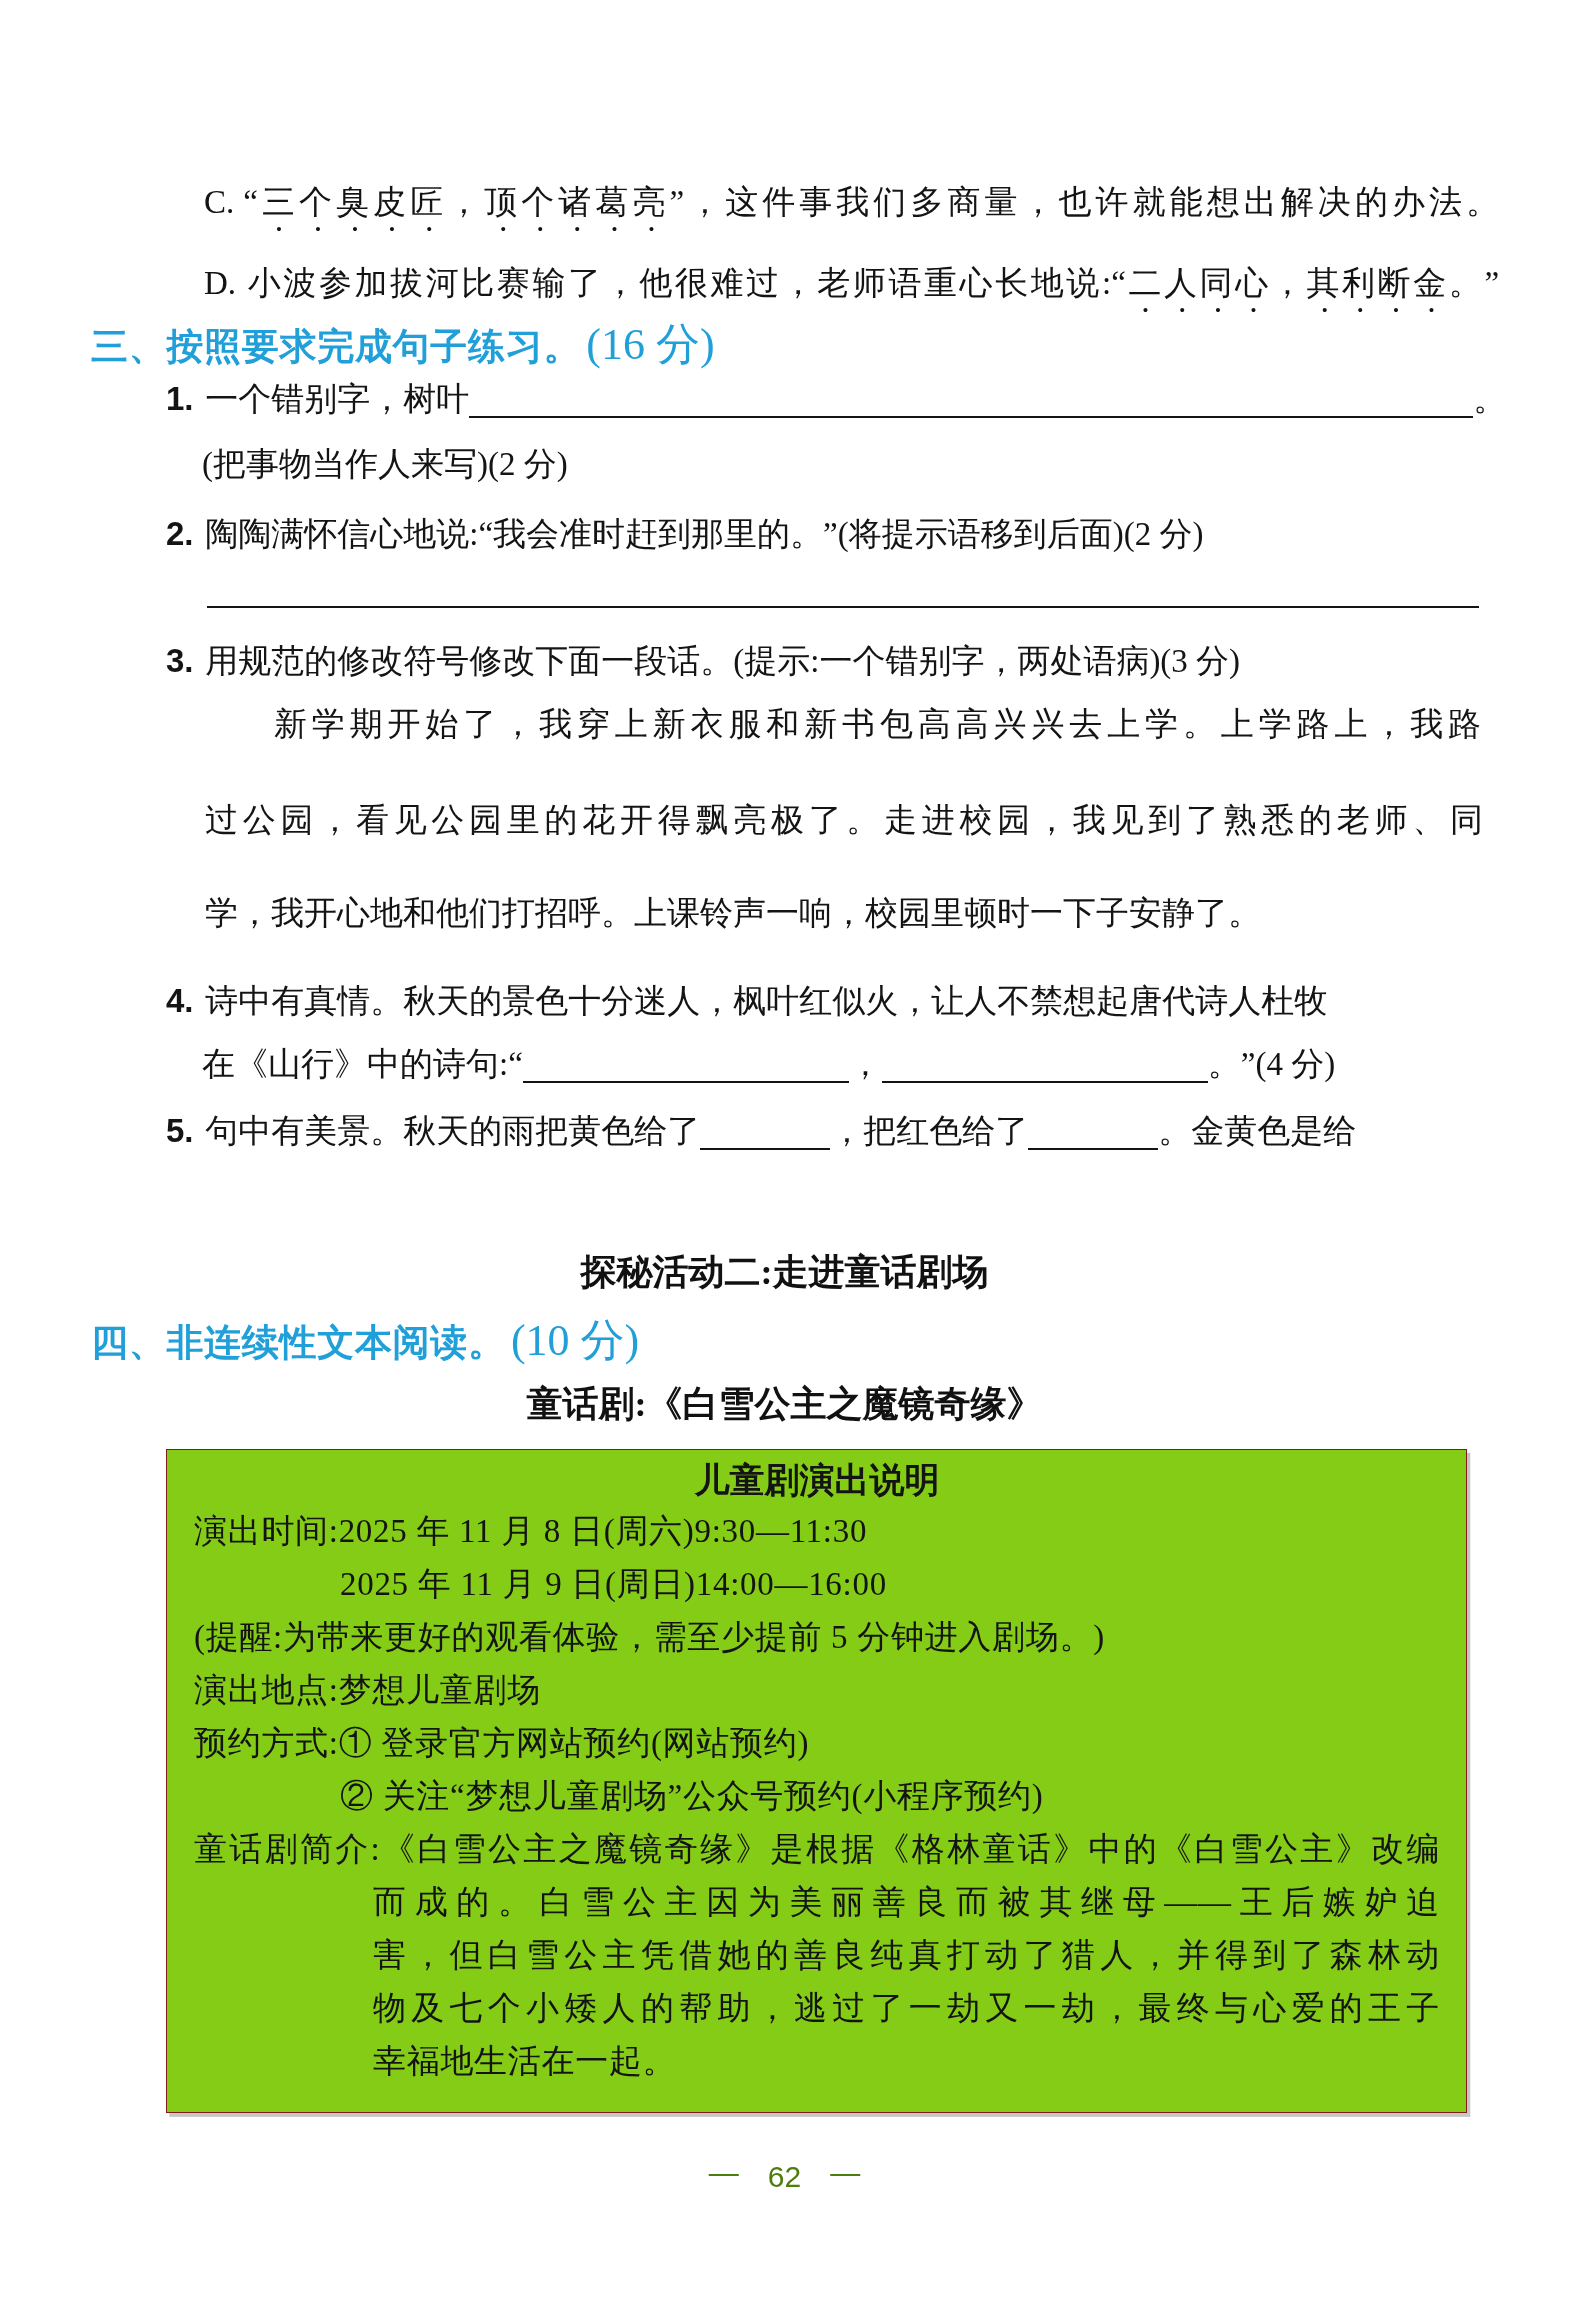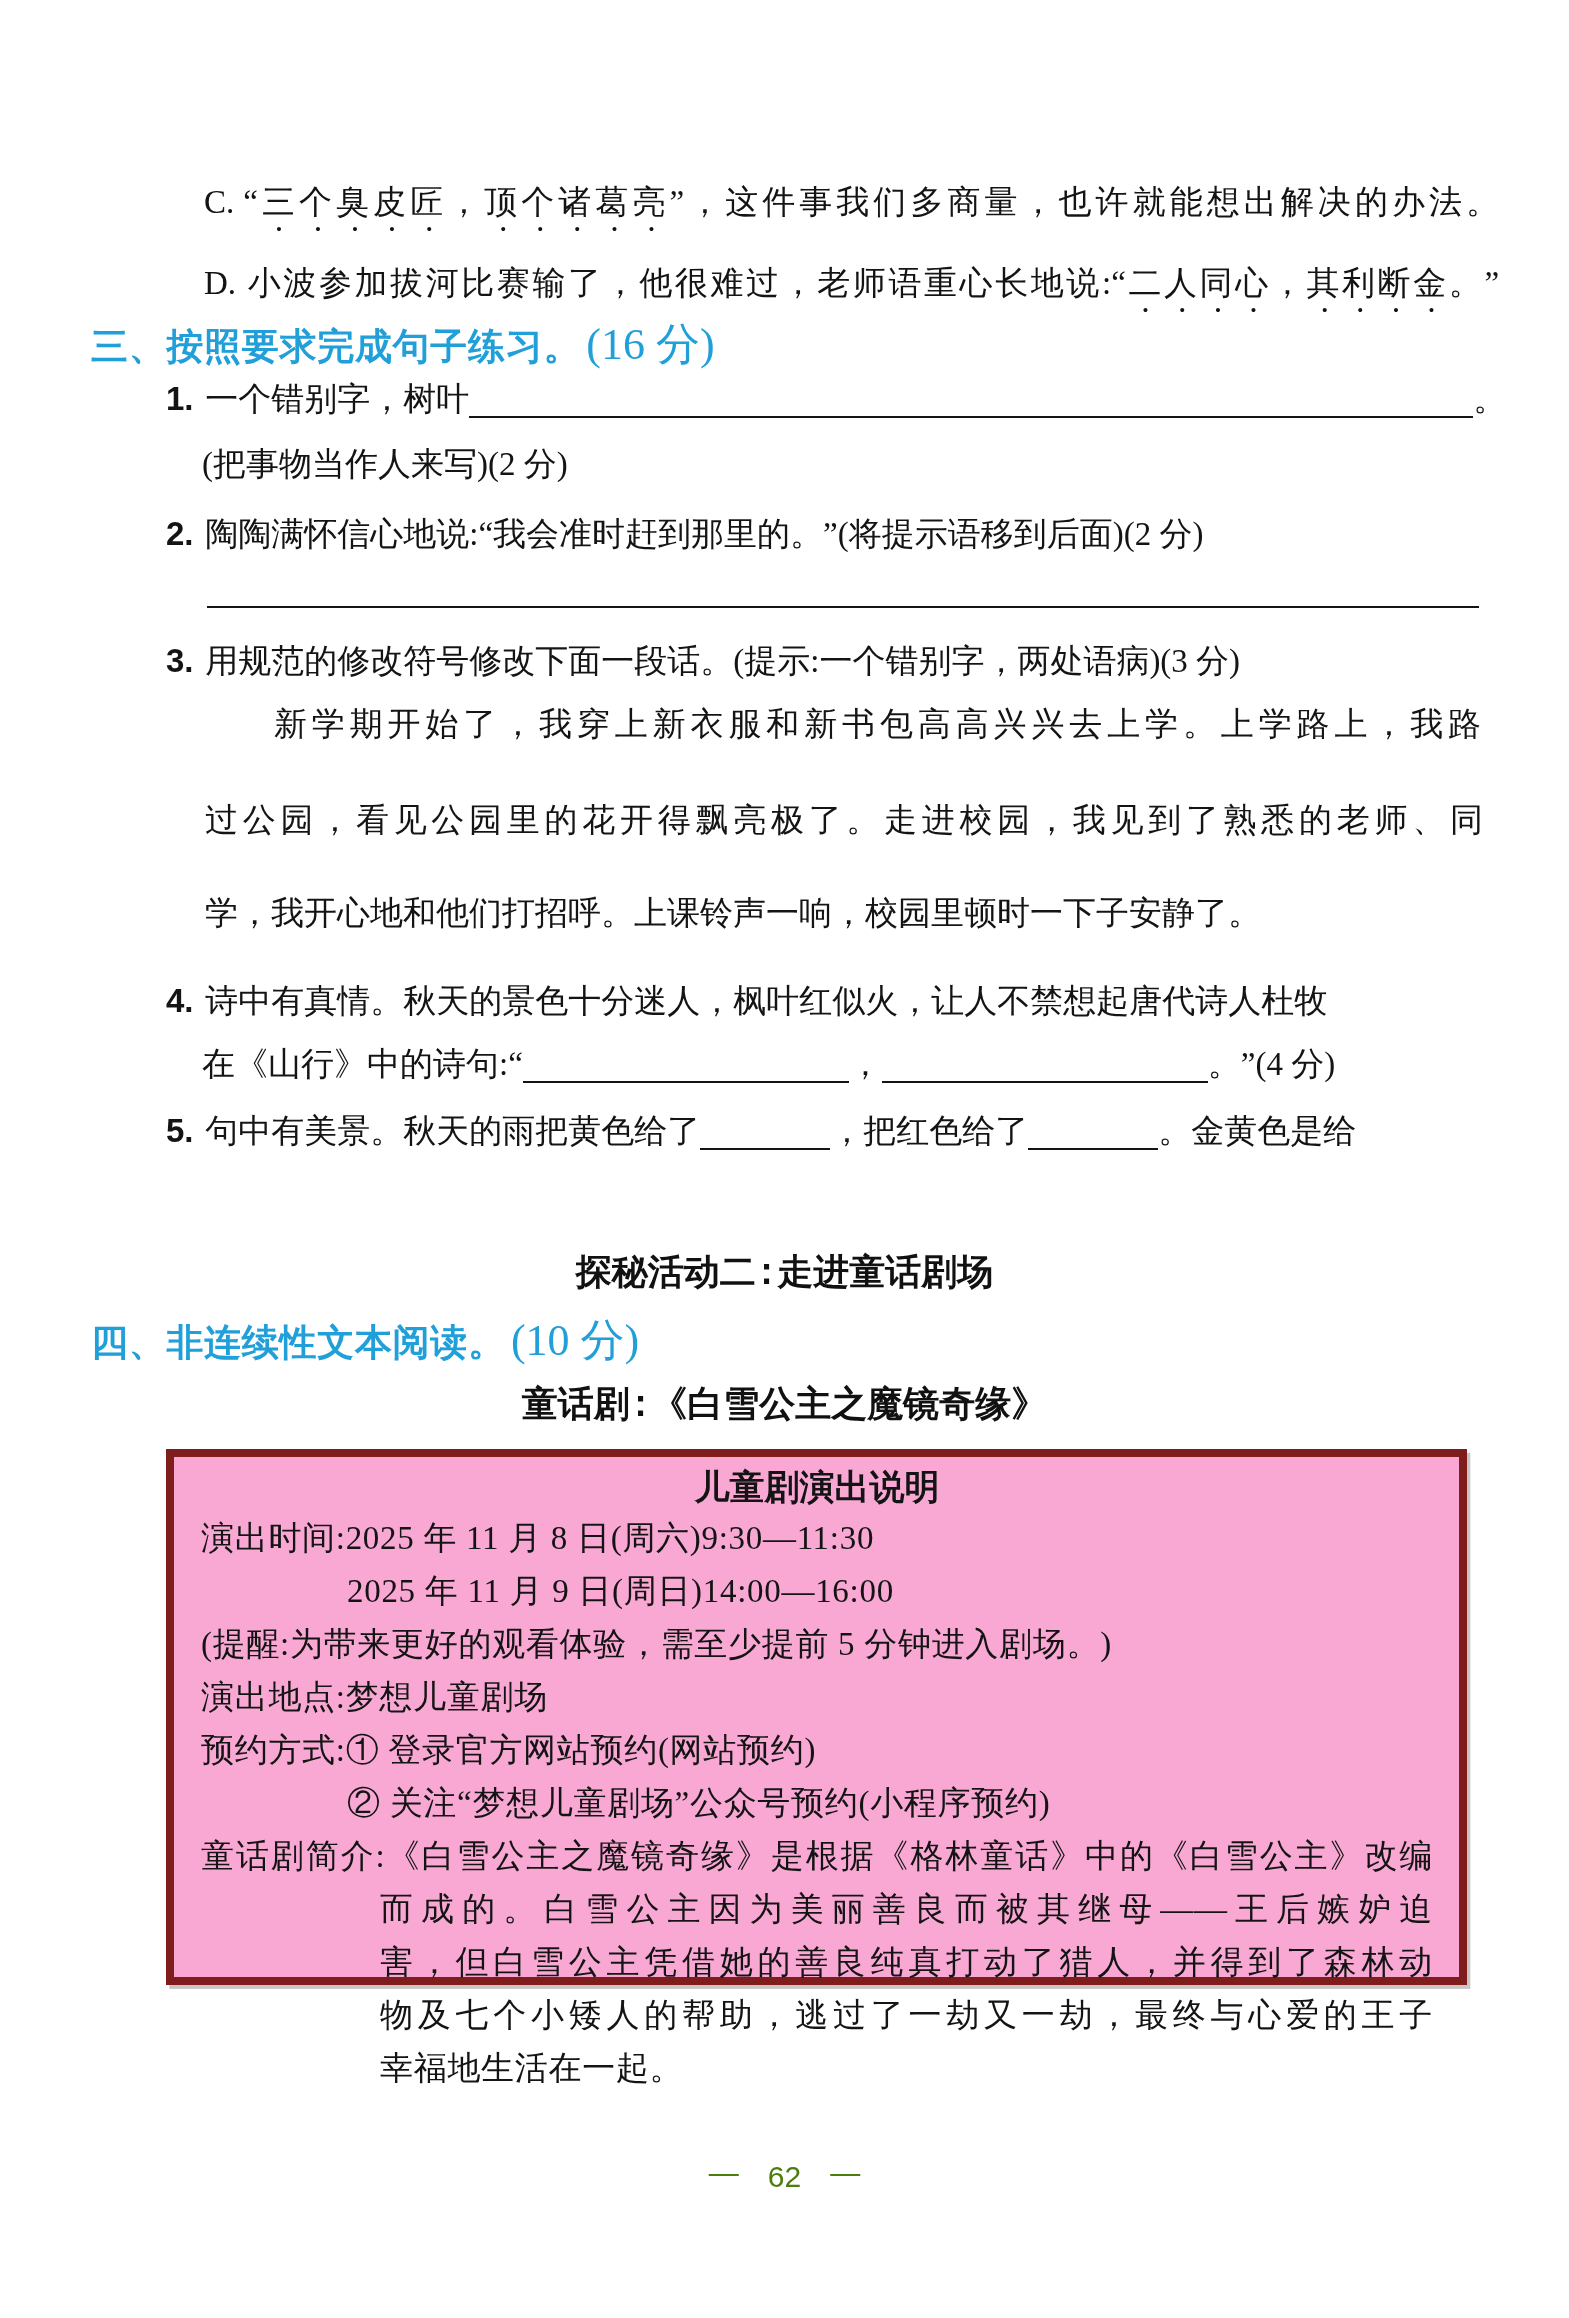--- a/index.html
+++ b/index.html
@@ -27,25 +27,25 @@
   .qnum{font-family:"Liberation Sans","DejaVu Sans",sans-serif;font-weight:bold;
         font-size:33px;margin-right:11.7px;}
   .qline{line-height:1.25;white-space:nowrap;}
   .fill{width:1278px;white-space:normal;text-align:justify;text-align-last:justify;}
   .fill-narrow{width:1207px;white-space:normal;text-align:justify;text-align-last:justify;}
   .blank{display:inline-block;border-bottom:2px solid #141414;height:30px;vertical-align:-7.8px;}
   .bl-1540{width:1004px;} .bl-500{width:326px;} .bl-200{width:130px;}
   .ansline{border-top:2px solid #141414;width:1272px;height:0;}
   
   .center{left:0;width:1569px;text-align:center;}
-  .hblack{font-family:Liberation Mono, monospace;font-weight:bold;font-size:36px;color:#111;}
+  .hblack{font-family:Liberation Serif, serif;font-weight:bold;font-size:36px;color:#111;}
   
   .notice{
-    box-sizing:border-box;width:1301px;height:536px;
-    border:8px solid #7f1d1d;background:#f9a8d4;
+    box-sizing:border-box;width:1301px;height:664px;
+    border:1px solid #7f1d1d;background:#84cc16;
     box-shadow:3.3px 3.9px 0 rgba(0,0,0,.22);
     padding:7.8px 26px 0 27px;
   }
   .ntitle{text-align:center;font-family:"Liberation Sans","DejaVu Sans",sans-serif;
           font-weight:bold;font-size:35px;line-height:43px;margin-bottom:3.9px;}
   .nline{line-height:53px;letter-spacing:0.7px;white-space:nowrap;}
   .njustify{white-space:normal;text-align:justify;text-align-last:justify;}
   .ind-time{padding-left:146px;}
   .ind-book{padding-left:146px;}
   .ind-intro{padding-left:179px;}

